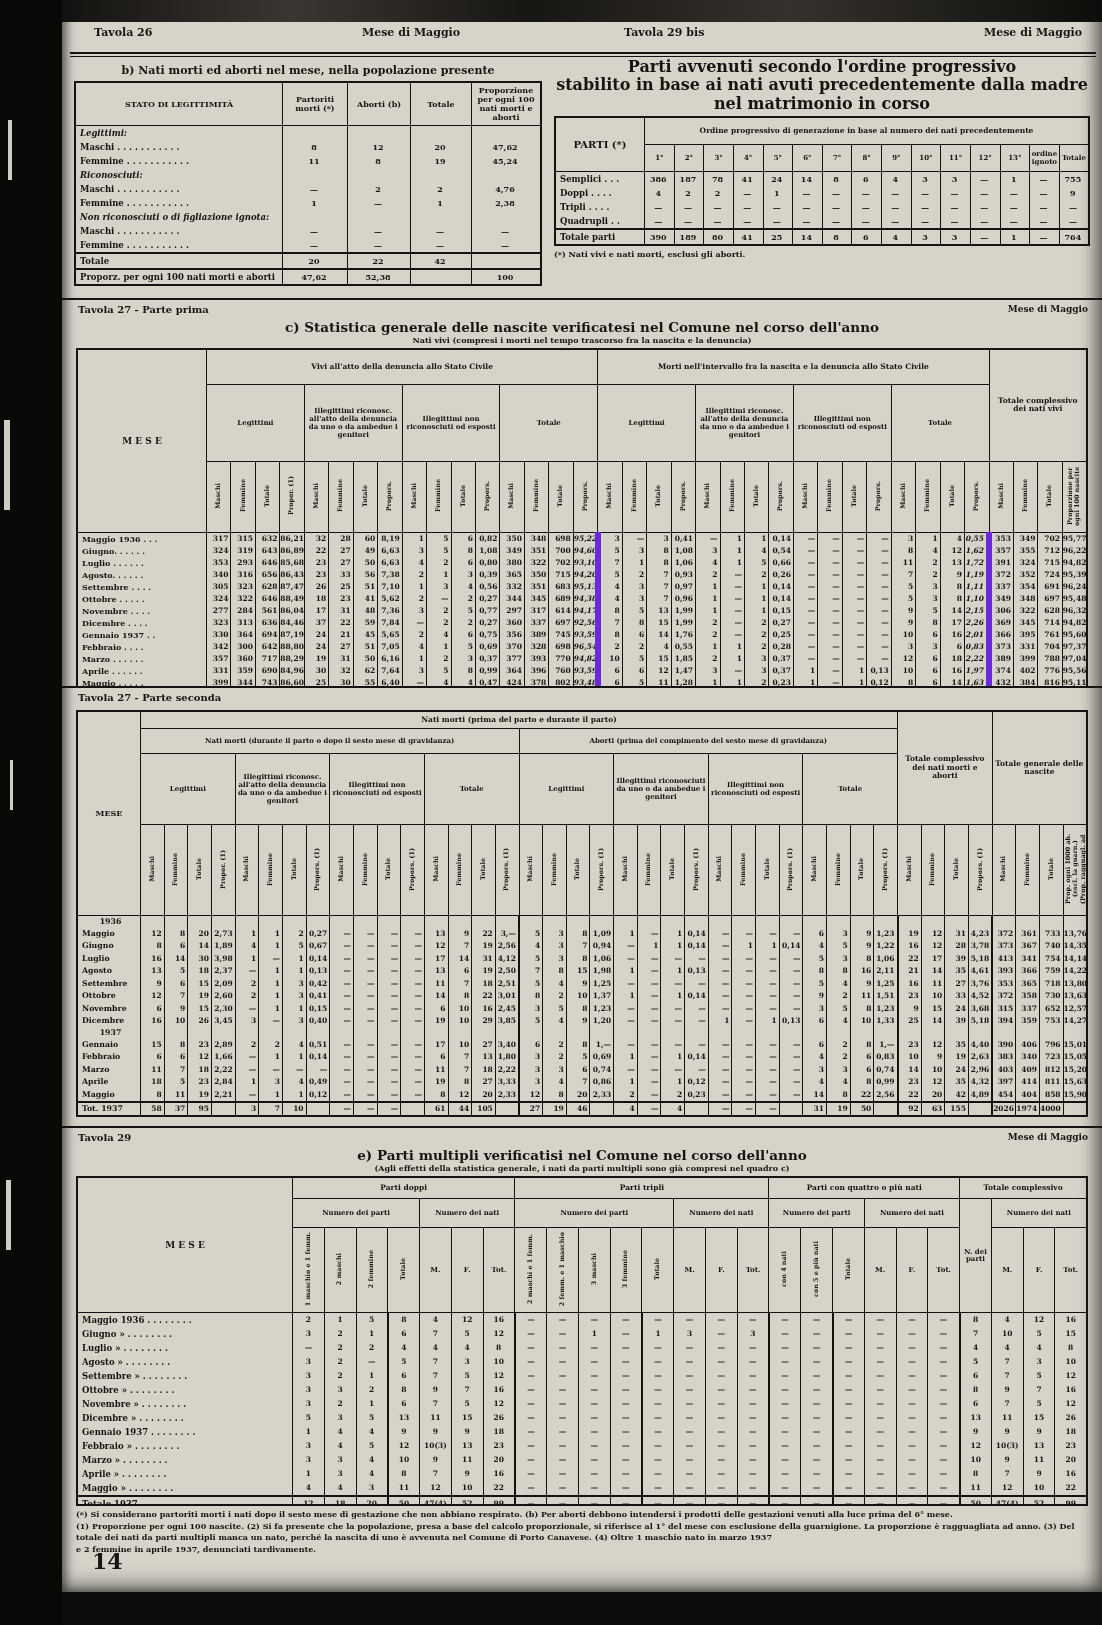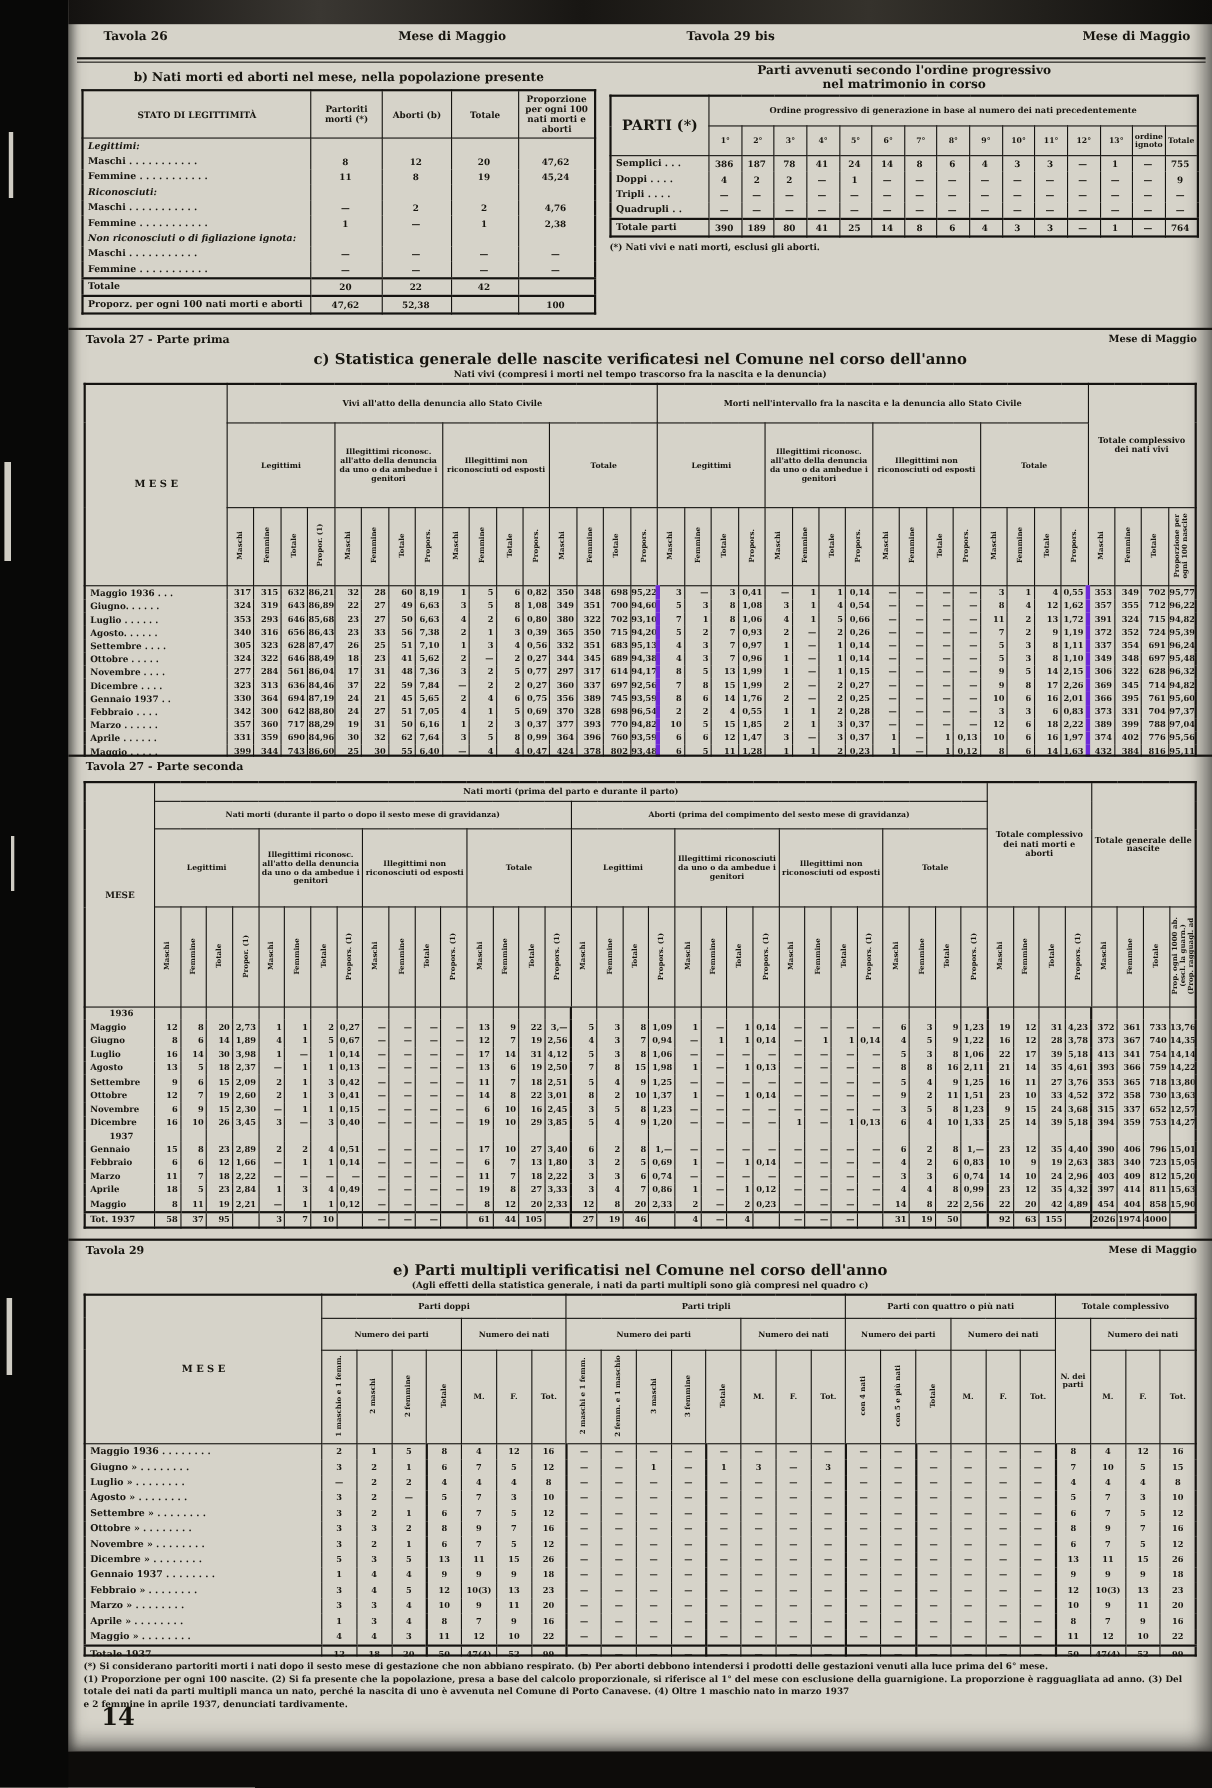--- a/index.html
+++ b/index.html
@@ -52,45 +52,45 @@
   #t26 thead th{height:40px;font-size:8px;}
   #t26 thead th:nth-child(1){width:204px;}
   #t26 thead th:nth-child(2){width:62px;}
   #t26 thead th:nth-child(3){width:60px;}
   #t26 thead th:nth-child(4){width:58px;}
   #t26 tbody td{height:14px;font-size:8px;text-align:center;}
   #t26 tbody th.rl{font-size:8.5px;}
 
   
   #w26b{position:absolute;left:492px;top:0;width:536px;}
-  .t26btitle{font-size:11px;font-weight:bold;text-align:center;line-height:1.15;margin-bottom:3px;}
+  .t26btitle{font-size:16px;font-weight:bold;text-align:center;line-height:1.15;margin-bottom:3px;}
   #t26b{width:100%;}
   #t26b thead tr:nth-child(1) th{height:24px;font-size:7.5px;}
-  #t26b thead tr:nth-child(1) th:first-child{width:86px;font-size:13px;}
+  #t26b thead tr:nth-child(1) th:first-child{width:86px;font-size:10px;}
   #t26b thead tr:nth-child(2) th{height:24px;font-size:7px;}
   #t26b tbody td{height:14px;font-size:8px;text-align:center;}
   #t26b tbody th.rl{font-size:8.5px;}
   .fnline{font-size:8px;font-weight:bold;margin-top:3px;}
 
   
   .seclabels{position:relative;height:16px;margin-top:4px;font-weight:bold;}
   .seclabels .lab{position:absolute;left:16px;font-size:10px;}
   .seclabels .mese{position:absolute;right:14px;font-size:9px;}
   .bigtitle{text-align:center;font-size:13.5px;font-weight:bold;line-height:1.1;}
   .subtitle{text-align:center;font-size:8px;font-weight:bold;margin-bottom:3px;}
 
   
   #t27a{width:1012px;margin-left:14px;}
   #t27a thead tr:nth-child(1) th{height:32px;font-size:7.5px;}
   #t27a thead tr:nth-child(1) th:first-child{width:126px;font-size:9px;}
   #t27a thead tr:nth-child(2) th{height:74px;}
   #t27a thead tr:nth-child(3) th{height:66px;}
   #t27a tbody td{height:12px;}
   #t27a td:nth-child(4n+1){border-right:1px solid #151310;}
-  #t27a td:nth-child(17),#t27a td:nth-child(33){border-right:4px solid #6d28d9;}
+  #t27a td:nth-child(17),#t27a td:nth-child(33){border-right:6px solid #6d28d9;font-style:italic;}
 
   
   #t27b{width:1012px;margin-left:14px;margin-top:2px;}
   #t27b thead tr:nth-child(1) th{height:14px;font-size:7.5px;}
   #t27b thead tr:nth-child(1) th:first-child{width:60px;font-size:8px;}
   #t27b thead tr:nth-child(2) th{height:22px;}
   #t27b thead tr:nth-child(3) th{height:68px;}
   #t27b thead tr:nth-child(4) th{height:88px;}
   #t27b tbody td{height:12.5px;}
   #t27b tbody tr.yr td{height:9px;}
@@ -220,20 +220,21 @@
               <td>52,38</td>
               <td></td>
               <td>100</td>
             </tr>
           </tbody>
         </table>
     </div>
     <div id="w26b">
       <div class="t26btitle">
         <div>Parti avvenuti secondo l'ordine progressivo</div>
+        <div>stabilito in base ai nati avuti precedentemente dalla madre</div>
         <div>nel matrimonio in corso</div>
       </div>
       <table id="t26b">
           <thead>
             <tr>
               <th rowspan="2">PARTI (*)</th>
               <th colspan="15">Ordine progressivo di generazione in base al numero dei nati precedentemente</th>
             </tr>
             <tr>
               <th>1°</th>

